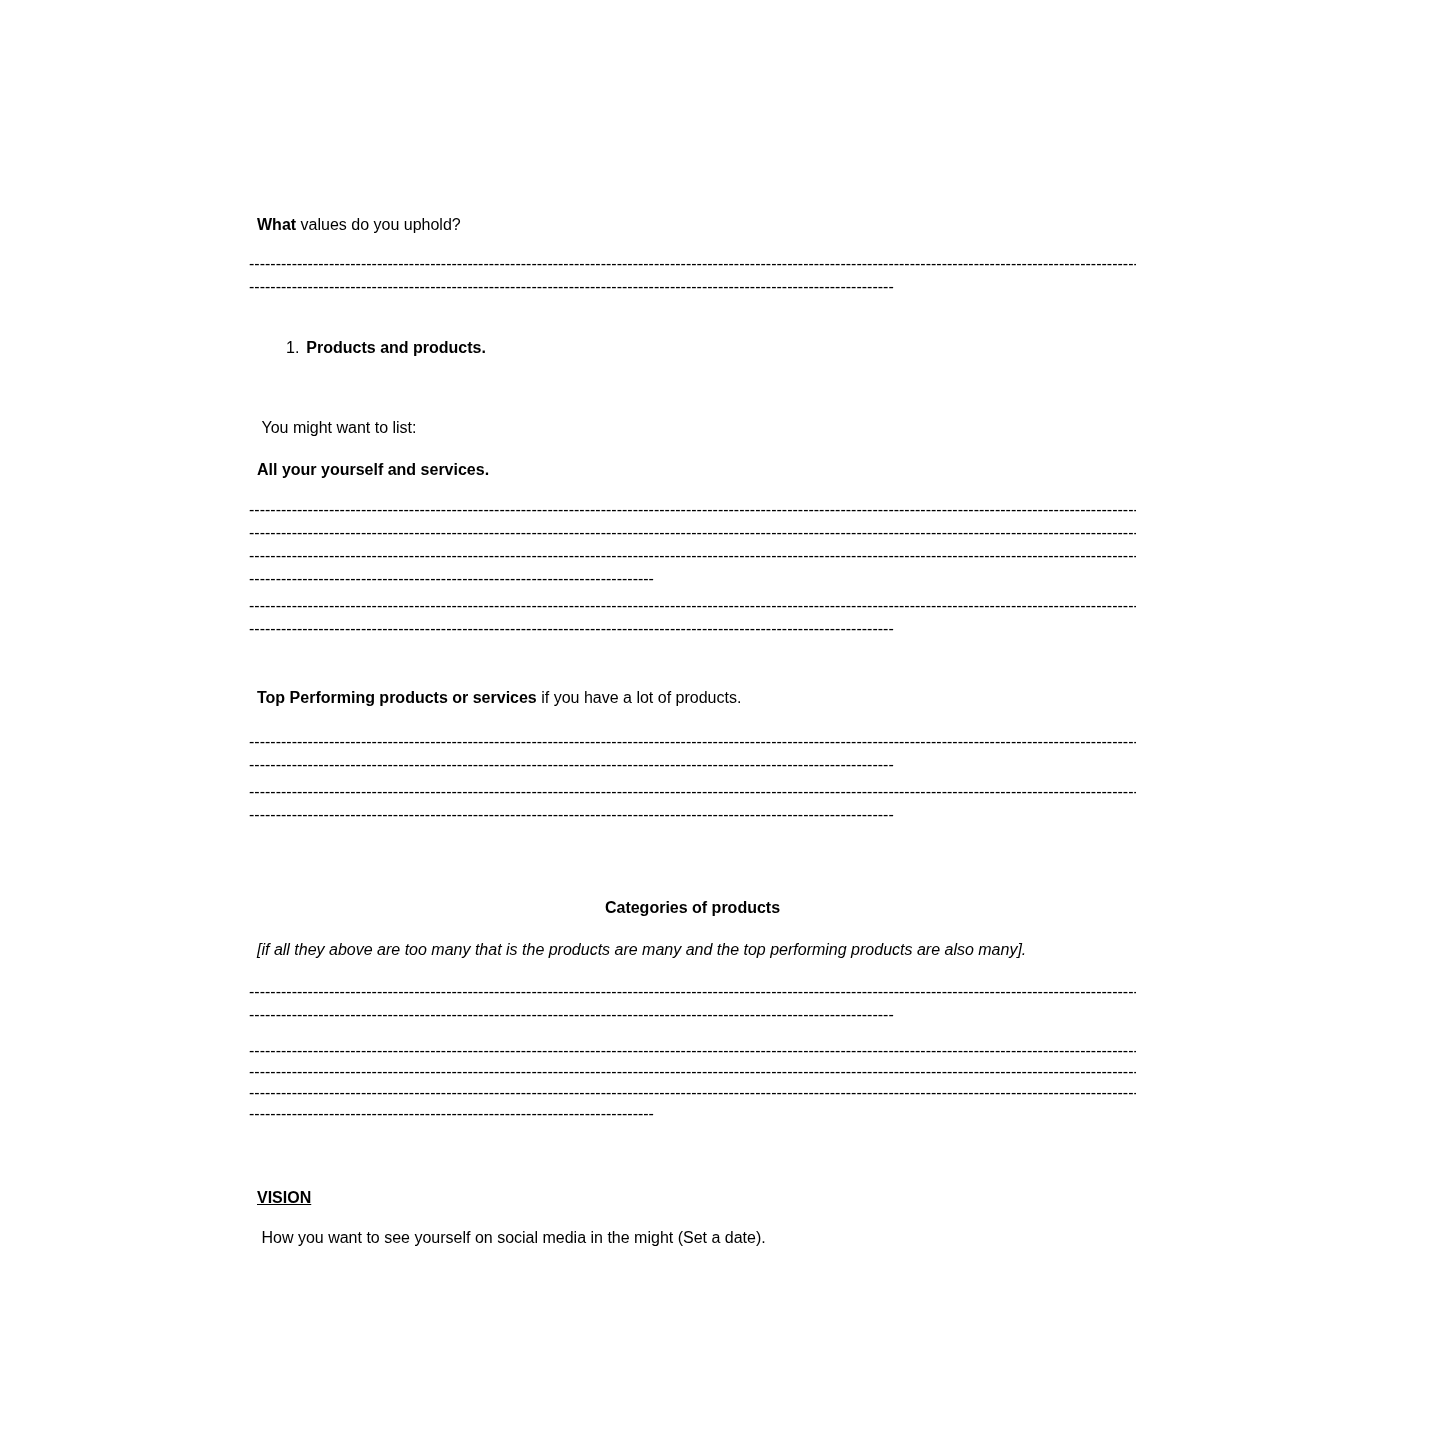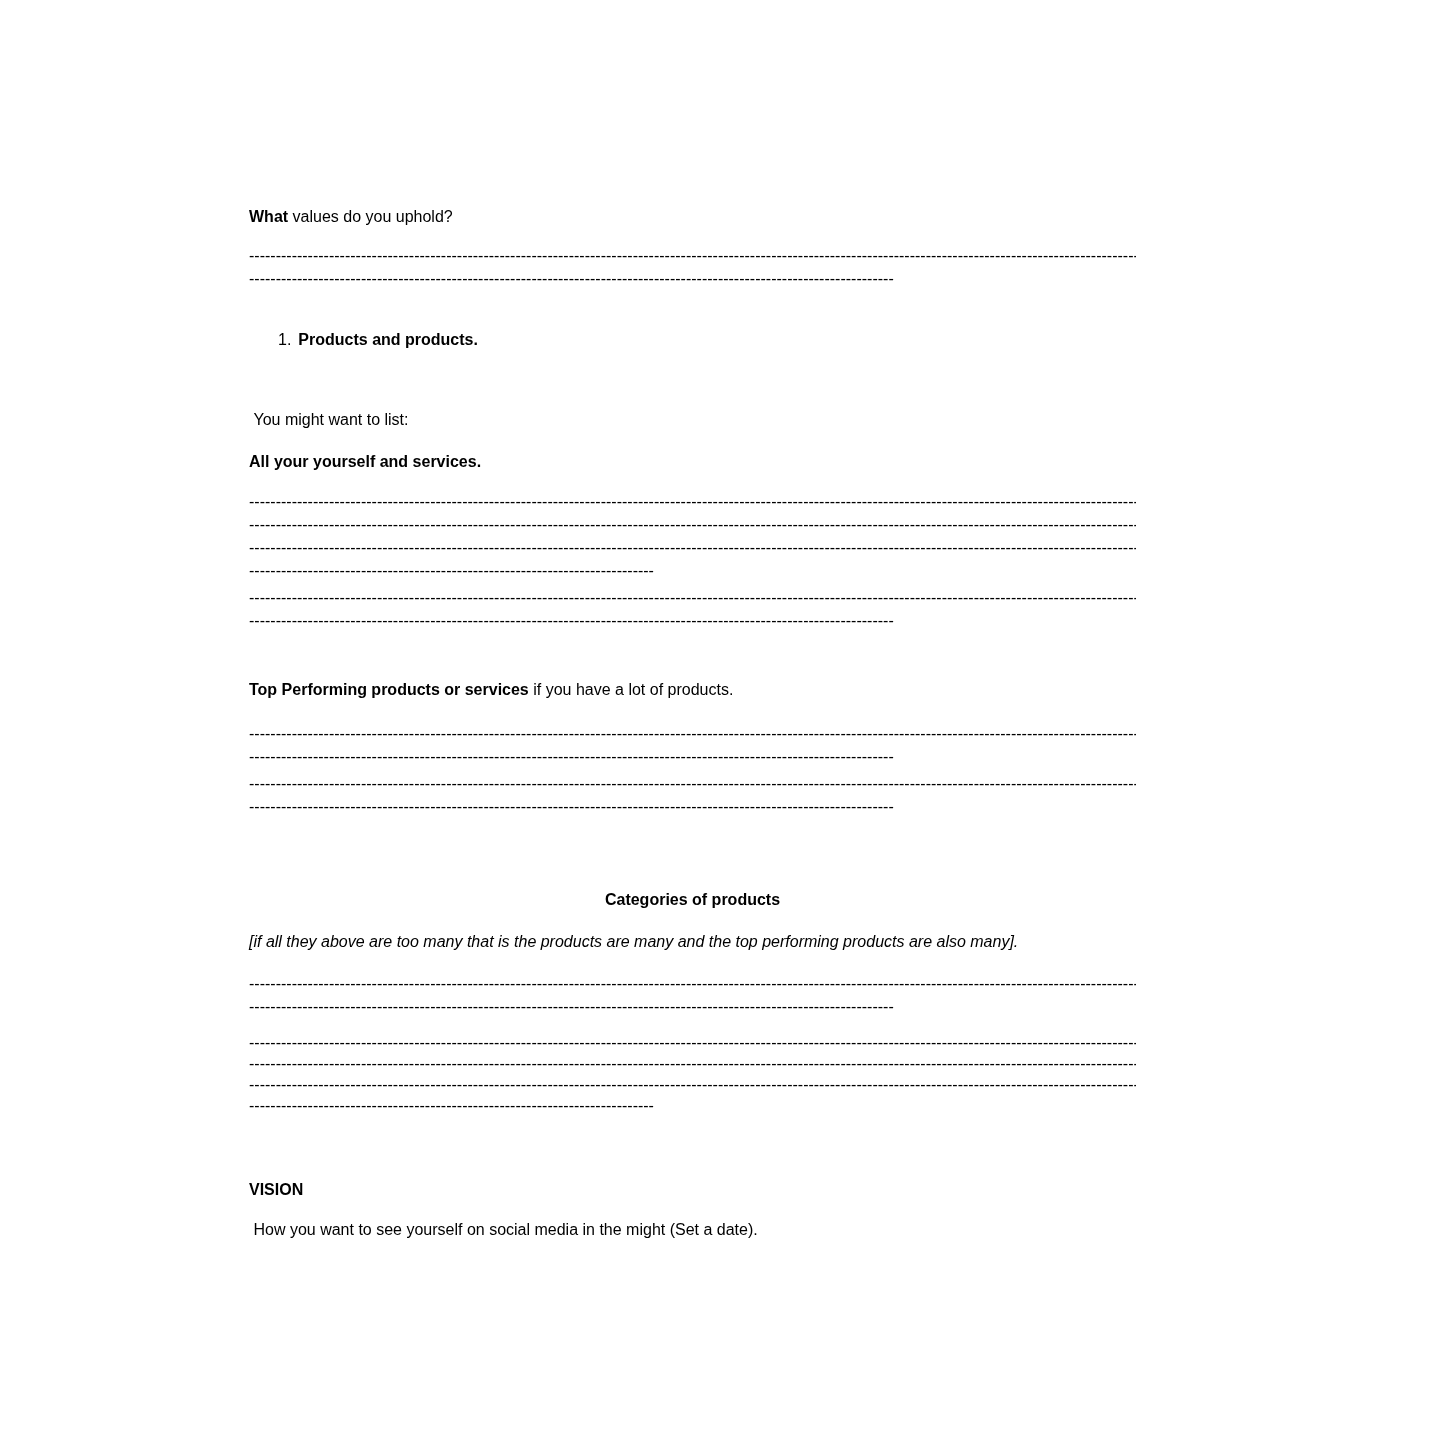--- a/index.html
+++ b/index.html
@@ -7,41 +7,41 @@
     position:relative;
     width:1445px;height:1445px;
     box-sizing:border-box;
     padding:205px 309px 0 249px;
     background:#ffffff;
     font-family:"Liberation Sans", sans-serif;
     font-size:16px;
     color:#000000;
     overflow:hidden;
   }
-  .para{margin:0;line-height:24px;white-space:pre-wrap;}
+  .para{margin:8px;line-height:24px;white-space:pre-wrap;}
   .bold{font-weight:700;}
   .italic{font-style:italic;}
   .list-item{padding-left:29px;}
   .list-item .num{font-weight:400;margin-right:7px;}
   .dash-line{
     height:23px;line-height:23px;
     white-space:nowrap;overflow:hidden;
     font-size:16px;letter-spacing:0;
   }
   .blank-group.tight .dash-line{height:21px;line-height:21px;}
   .mt4{margin-top:4px;}
   .mt14{margin-top:14px;}
   .mt15{margin-top:15px;}
   .mt16{margin-top:16px;}
   .mt18{margin-top:18px;}
   .mt20{margin-top:20px;}
   .mt38{margin-top:38px;}
   .mt46{margin-top:46px;}
   .mt56{margin-top:56px;}
-  .mt62{margin-top:62px;}
+  .mt62{margin-top:62px;text-decoration:underline;}
   .mt70{margin-top:70px;text-align:center;}
 </style>
 </head>
 <body>
 
 <div class="page">
 
   <p class="para"><span class="bold">What</span><span> values do you uphold?</span></p>
 
   <div class="blank-group mt15">

